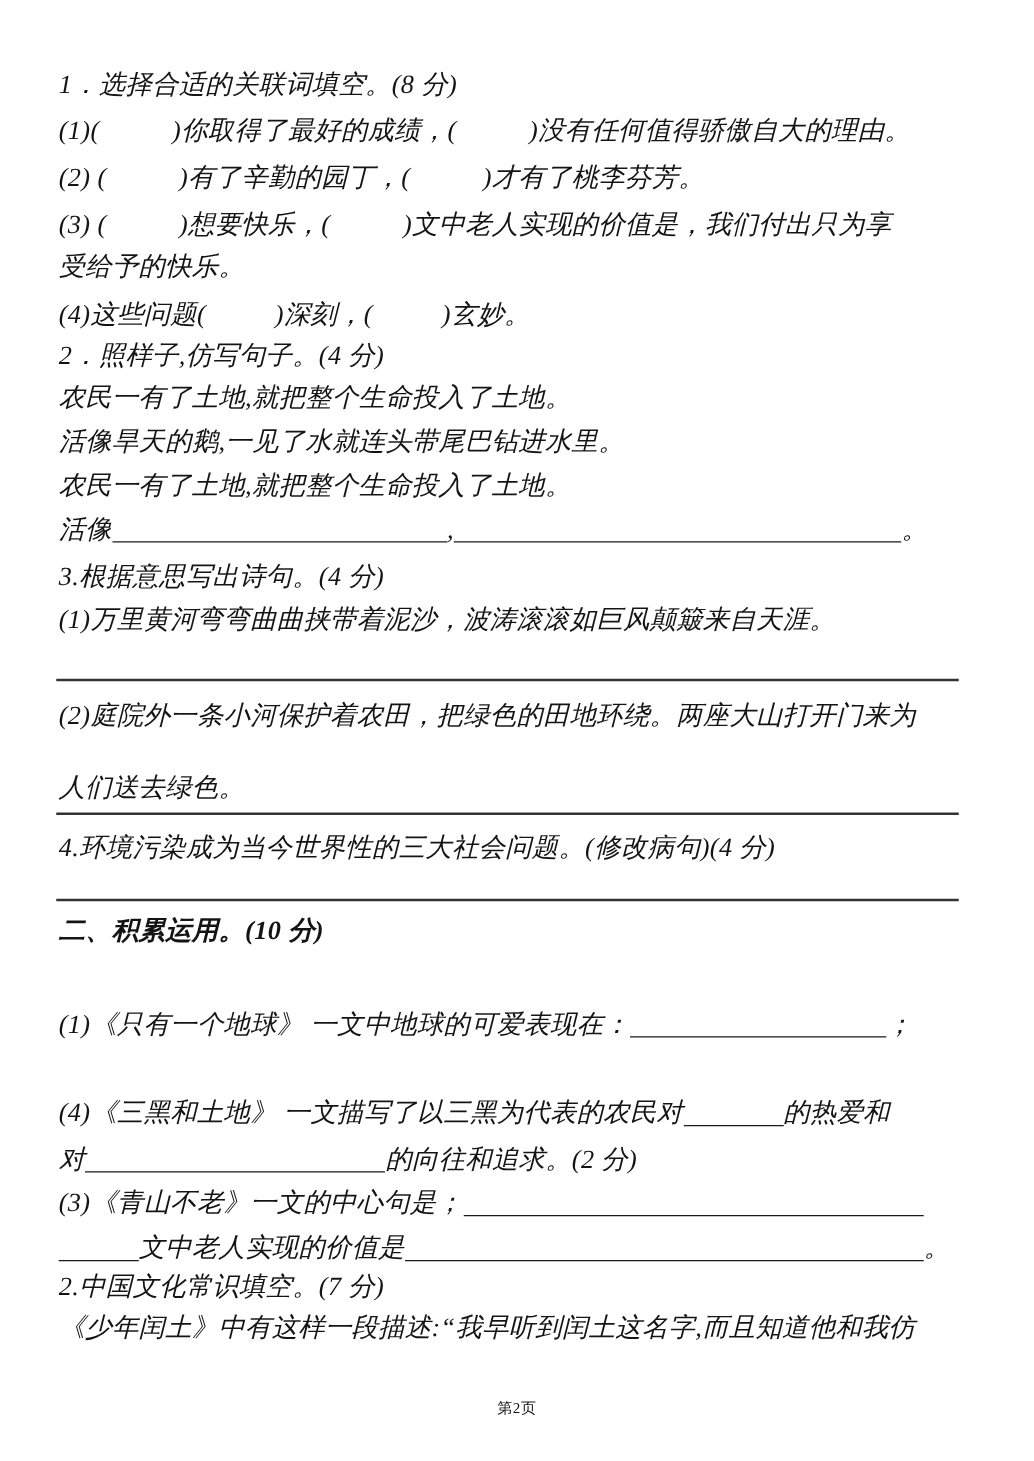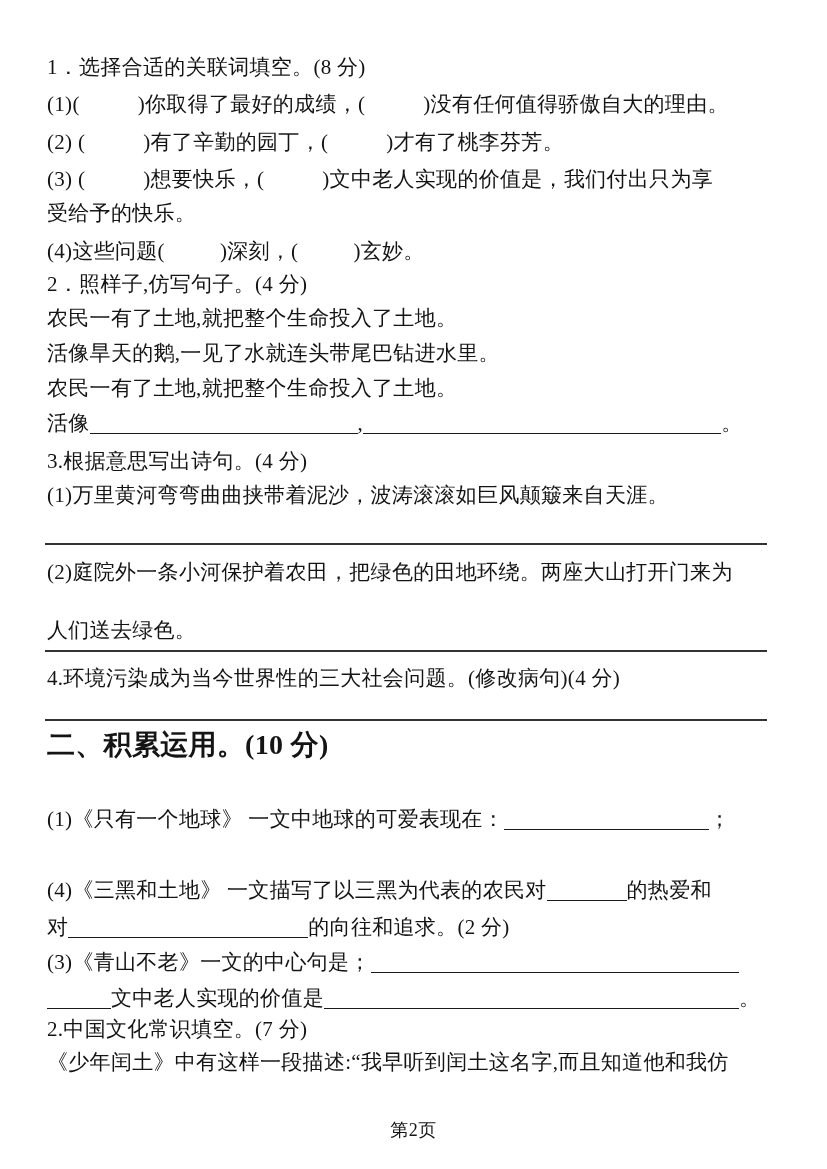--- a/index.html
+++ b/index.html
@@ -16,22 +16,23 @@
     color: #141414;
     overflow: hidden;
   }
   .line {
     position: absolute;
     left: 47px;
     font-size: 21px;
     line-height: 25px;
     white-space: nowrap;
     letter-spacing: 0.3px;
+    font-style: italic;
   }
-  .bold { font-weight: bold; font-size: 28px; }
+  .bold { font-weight: bold; font-size: 21px; }
   .gap {
     display: inline-block;
     width: 58px;
     height: 1px;
   }
   .blank {
     display: inline-block;
     border-bottom: 1.5px solid #1a1a1a;
     height: 20px;
     vertical-align: -4px;
@@ -42,21 +43,21 @@
     width: 722px;
     height: 0;
     border-top: 2px solid #333333;
   }
   .footer {
     position: absolute;
     left: 0;
     right: 0;
     top: 1118px;
     text-align: center;
-    font-size: 18px;
+    font-size: 12px;
     letter-spacing: 0.5px;
   }
 </style>
 </head>
 <body>
 
 <div id="page">
 
   <div class="line" style="top:55px">1．选择合适的关联词填空。(8 分)</div>
 

